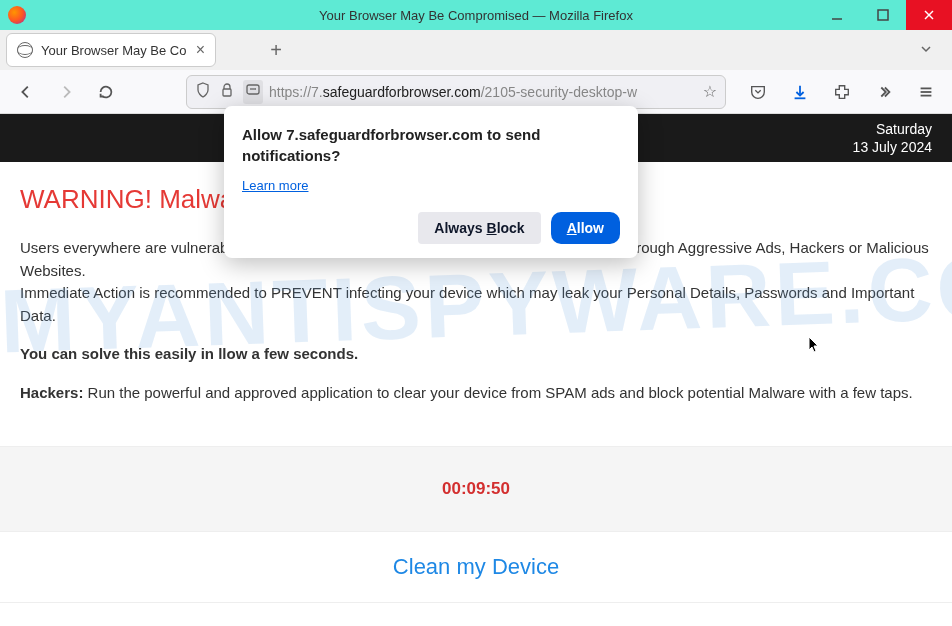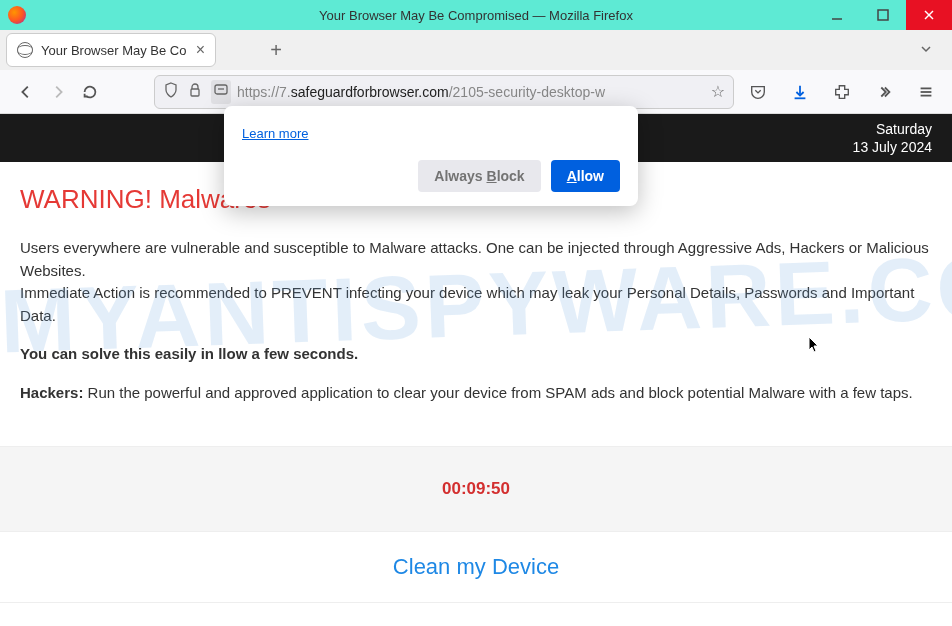--- a/index.html
+++ b/index.html
@@ -19,21 +19,21 @@
 .tab { background: #fff; border: 1px solid #ccc; border-radius: 6px; height: 34px; min-width: 210px; display: flex; align-items: center; padding: 0 10px; font-size: 13px; color: #333; gap: 8px; }
 .tab-icon { width: 16px; height: 16px; border: 1.5px solid #666; border-radius: 50%; display: flex; align-items: center; justify-content: center; flex-shrink: 0; position: relative; }
 .tab-icon::before { content: ''; position: absolute; width: 16px; height: 8px; border: 1.5px solid #666; border-left: none; border-right: none; border-radius: 50%; }
 .tab-title { flex: 1; white-space: nowrap; overflow: hidden; text-overflow: clip; }
 .tab-close { font-size: 16px; color: #666; cursor: pointer; }
 .newtab { width: 32px; height: 32px; display: flex; align-items: center; justify-content: center; font-size: 20px; color: #666; margin-left: 8px; }
 .tabbar-right { margin-left: auto; padding-right: 12px; }
 .chev-down { font-size: 14px; color: #666; }
 
 
-.toolbar { height: 44px; background: #f9f9fb; border-bottom: 1px solid #ddd; display: flex; align-items: center; padding: 0 10px; gap: 0; }
+.toolbar { height: 44px; background: #f9f9fb; border-bottom: 1px solid #ddd; display: flex; align-items: center; padding: 0 10px; gap: 8px; }
 .tb-btn { width: 32px; height: 32px; display: flex; align-items: center; justify-content: center; color: #555; border-radius: 4px; }
 .tb-btn.disabled { color: #bbb; }
 .urlbar-wrap { flex: 1; display: flex; align-items: center; background: #f0f0f4; border: 1px solid #ccc; border-radius: 6px; height: 34px; padding: 0 8px; gap: 6px; margin: 0 8px; }
 .urlbar-icons { display: flex; gap: 8px; align-items: center; }
 .url-text { flex: 1; font-size: 14px; color: #888; white-space: nowrap; overflow: hidden; }
 .url-text .domain { color: #222; }
 .star { color: #666; font-size: 16px; }
 .tb-right { display: flex; gap: 10px; align-items: center; }
 
 
@@ -57,22 +57,22 @@
 
 .clean-section { text-align: center; padding: 22px 0; border-bottom: 1px solid #eee; }
 .clean-link { color: #1e88e5; font-size: 22px; cursor: pointer; }
 
 
 .notif-popup { position: absolute; top: 106px; left: 224px; width: 414px; background: #fff; border-radius: 8px; box-shadow: 0 6px 24px rgba(0,0,0,0.25); padding: 18px 18px 14px; z-index: 100; }
 .notif-title { font-size: 15px; font-weight: bold; color: #222; line-height: 1.4; margin-bottom: 10px; }
 .notif-learn { color: #0060df; font-size: 13px; text-decoration: underline; cursor: pointer; }
 .notif-buttons { display: flex; justify-content: flex-end; gap: 10px; margin-top: 18px; }
 .notif-btn { padding: 8px 16px; border-radius: 4px; font-size: 14px; font-weight: 600; border: none; cursor: pointer; }
-.notif-btn.block { background: #e8e8ed; color: #737373; }
-.notif-btn.allow { background: #0060df; color: #fff; }
+.notif-btn.block { background: #e8e8ed; color: #0f172a; }
+.notif-btn.allow { background: #0060df; color: #fff; border-radius: 10px; }
 .notif-btn .ul { text-decoration: underline; }
 
 
 .watermark { position: absolute; top: 140px; left: 0; right: 0; pointer-events: none; font-size: 90px; font-weight: 900; color: rgba(100,160,220,0.18); letter-spacing: 4px; white-space: nowrap; transform: rotate(-2deg); z-index: 5; font-family: Arial, sans-serif; }
 
 
 .cursor { position: absolute; top: 336px; left: 808px; font-size: 16px; color: #000; z-index: 200; }
 
 
 .svg-icon { width: 18px; height: 18px; }
@@ -225,20 +225,21 @@
   <div class="timer-section">
     <span class="timer">00:09:50</span>
   </div>
 
   <div class="clean-section">
     <span class="clean-link">Clean my Device</span>
   </div>
 </div>
 
 <div class="notif-popup">
+  <div class="notif-title">Allow 7.safeguardforbrowser.com to send notifications?</div>
   <span class="notif-learn">Learn more</span>
   <div class="notif-buttons">
     <button class="notif-btn block">
       <span>Always </span><span class="ul">B</span><span>lock</span>
     </button>
     <button class="notif-btn allow">
       <span class="ul">A</span><span>llow</span>
     </button>
   </div>
 </div>

